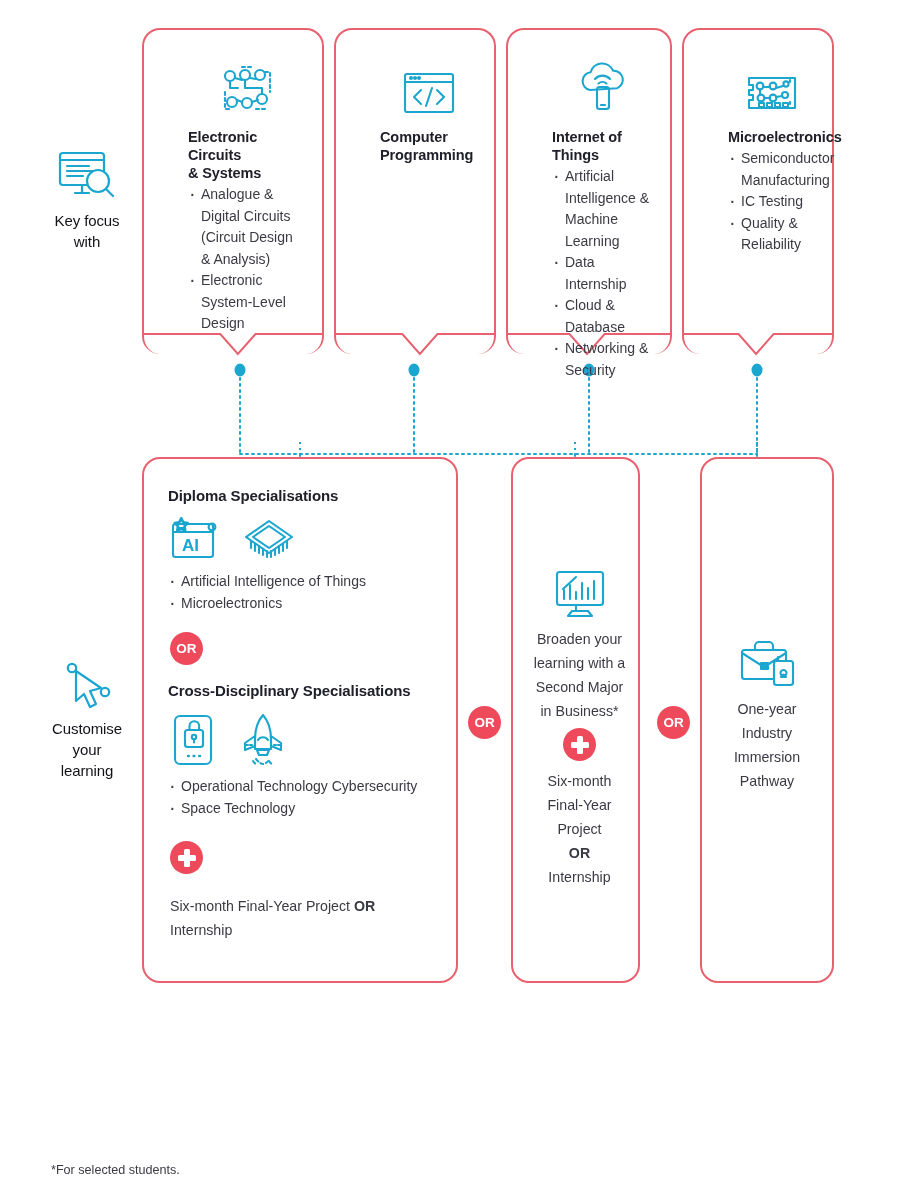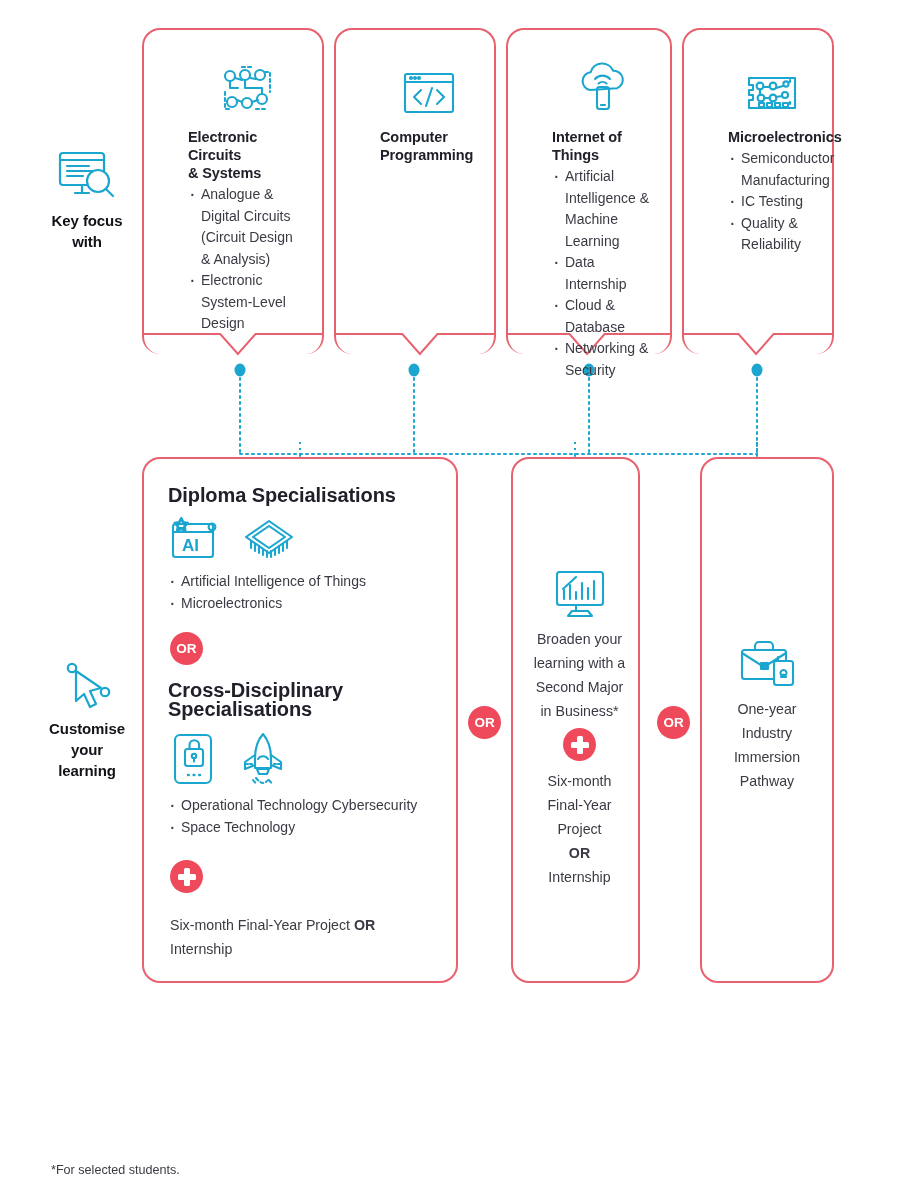--- a/index.html
+++ b/index.html
@@ -41,37 +41,37 @@
     font-size:14px;line-height:21.5px;color:#3a3a44;margin-bottom:0;
   }
   ul.bullets li::before{
     content:"\00B7";position:absolute;left:1px;top:-1px;
     font-size:20px;line-height:21.5px;color:#3a3a44;
   }
 
   
   .side-label{position:absolute;width:120px;text-align:center;}
   .side-label .lbl{
-    font-weight:bold;font-size:15px;line-height:21px;color:#121219;
+    font-weight:normal;font-size:15px;line-height:21px;color:#121219;
     margin-top:6px;letter-spacing:-0.1px;
   }
   #label-key{left:27px;top:148px;}
   #label-custom{left:27px;top:660px;}
 
   
   #connectors{position:absolute;left:0;top:0;width:900px;height:1202px;pointer-events:none;}
 
   
   .bot-card{top:457px;height:526px;}
   #card-spec  {left:142px;width:316px;}
   #card-second{left:511px;width:129px;padding-left:8px;}
   #card-imm   {left:700px;width:134px;}
 
   .sec-title{
-    font-weight:bold;font-size:20px;line-height:19px;color:#20202a;
+    font-weight:bold;font-size:15px;line-height:19px;color:#20202a;
     letter-spacing:-0.1px;
   }
   .icon-row{display:flex;align-items:center;gap:14px;margin:10px 0 8px 2px;}
   .or-badge{
     width:33px;height:33px;border-radius:50%;background:#ee4a5c;
     color:#fff;font-weight:bold;font-size:13.5px;letter-spacing:.2px;
     display:flex;align-items:center;justify-content:center;
   }
   .plus-badge{
     width:33px;height:33px;border-radius:50%;background:#ee4a5c;

